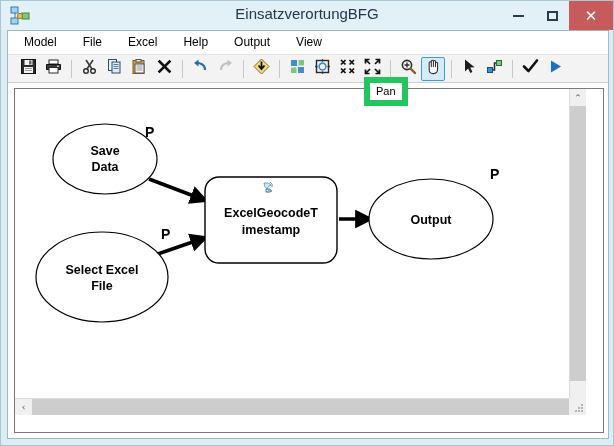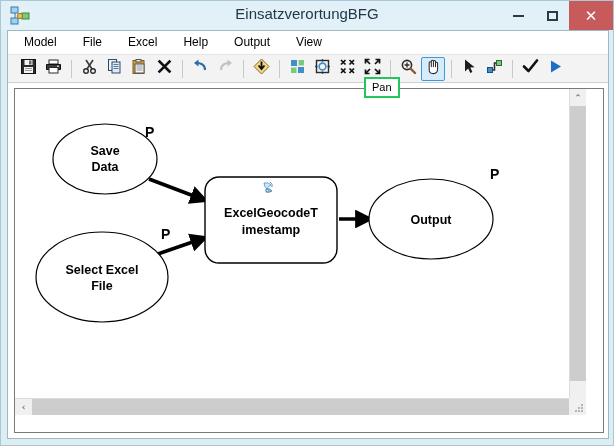--- a/index.html
+++ b/index.html
@@ -168,21 +168,21 @@
     margin: 0 5px;
     flex: 0 0 auto;
   }
 
   
   #pan-tooltip {
     position: absolute;
     left: 363px;
     top: 76px;
     background: #ffffff;
-    border: 2px solid #22c55e;
+    border: 6px solid #22c55e;
     font-size: 11px;
     color: #000000;
     padding: 1px 6px 2px 6px;
     font-family: "Liberation Sans", sans-serif;
     z-index: 50;
     line-height: 14px;
   }
 
   
   #canvas-wrap {

